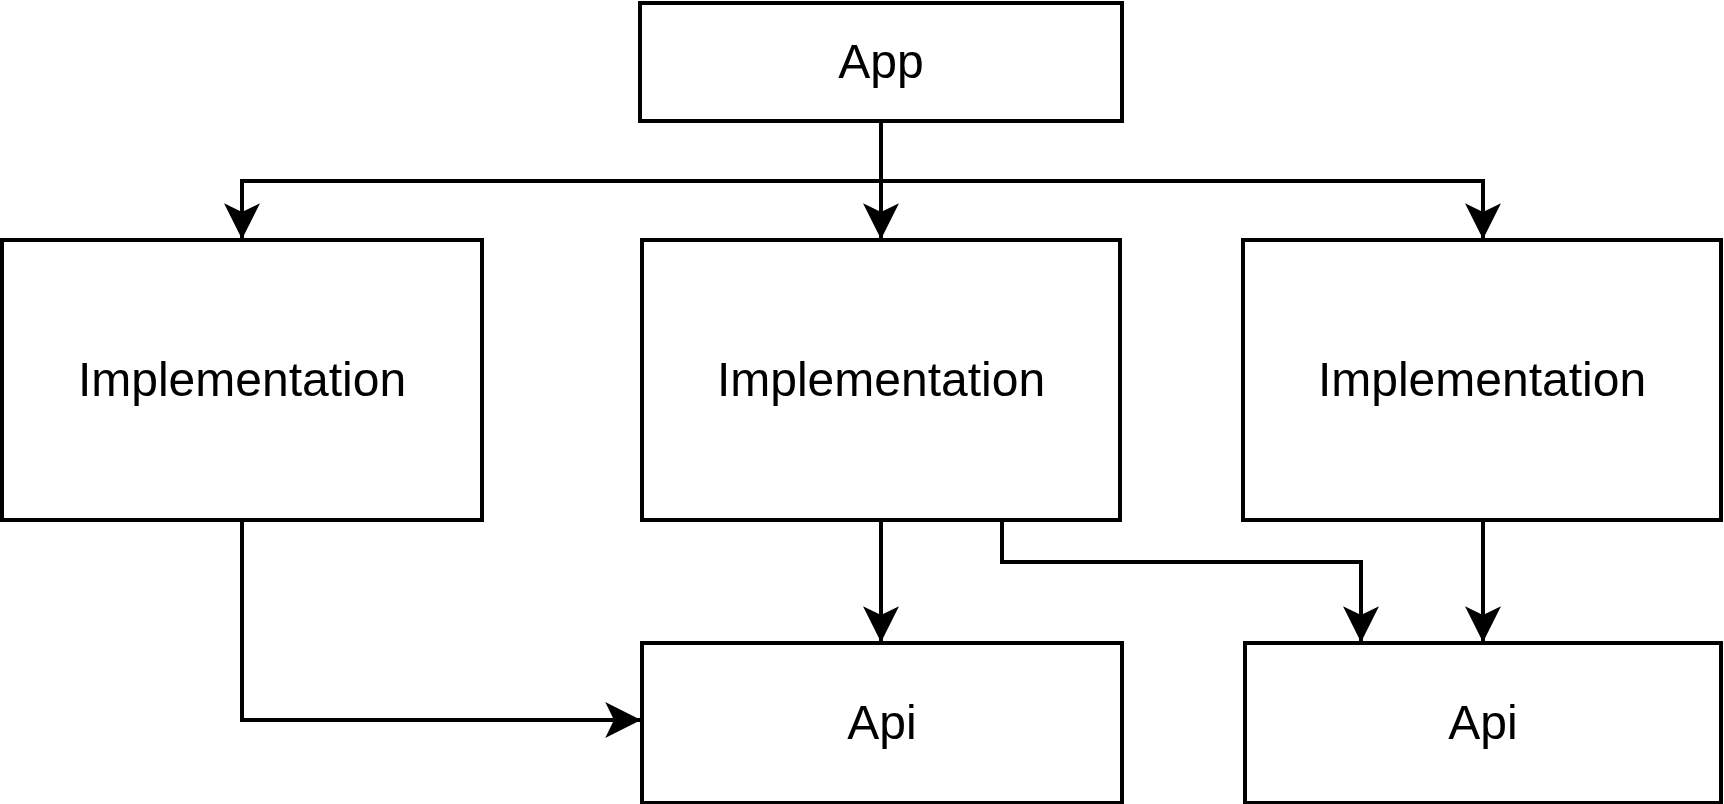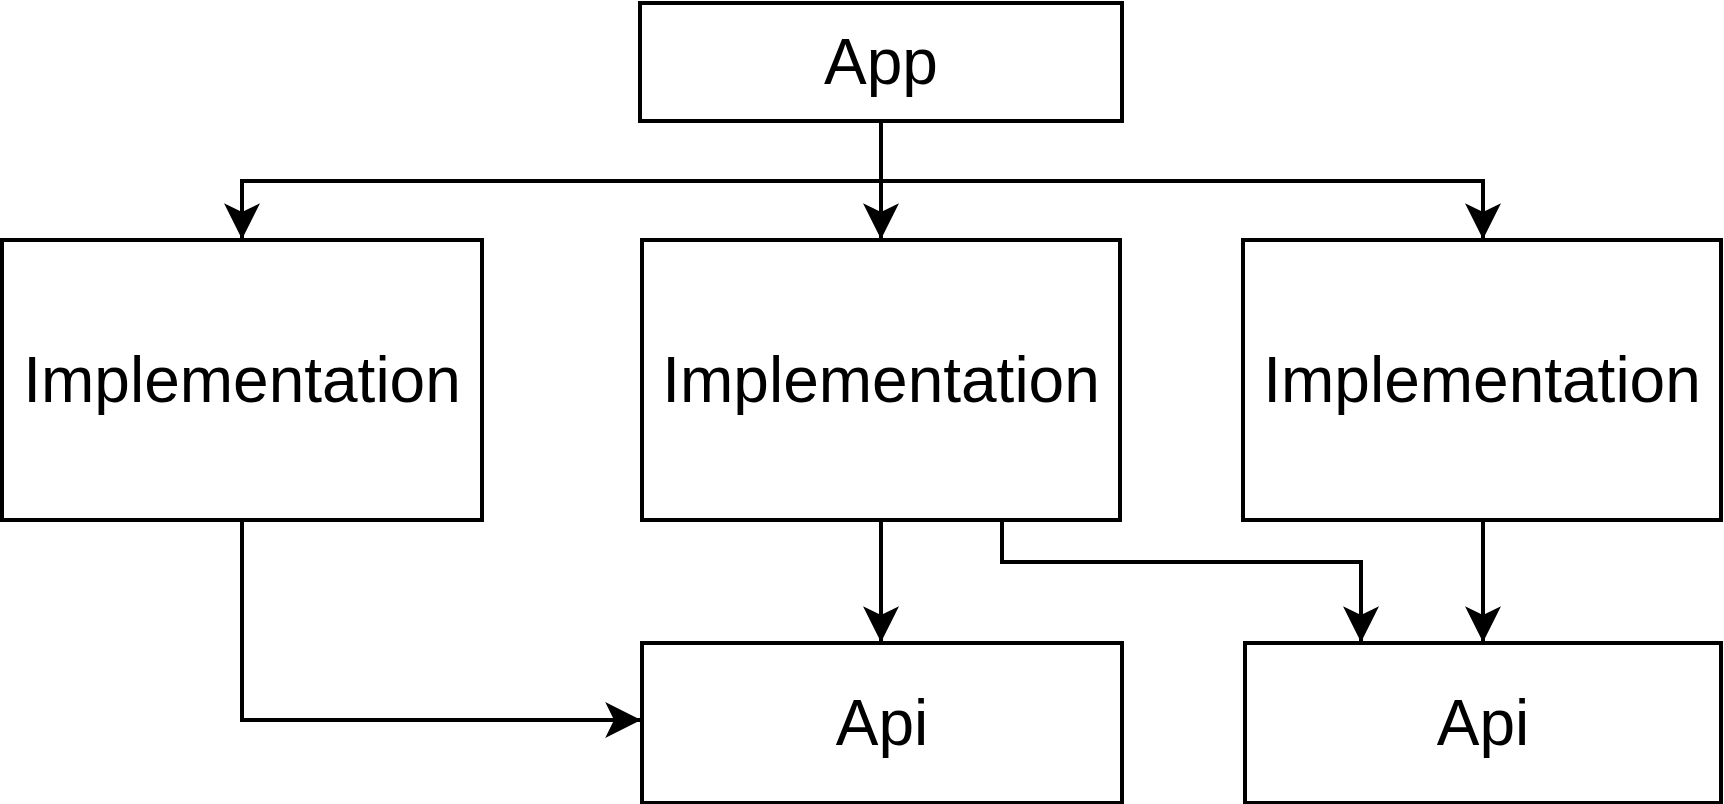--- a/index.html
+++ b/index.html
@@ -27,21 +27,21 @@
     position: absolute;
     box-sizing: border-box;
     background: #ffffff;
     border: 4px solid #000000;
     display: flex;
     align-items: center;
     justify-content: center;
   }
   .node .label {
     color: #000000;
-    font-size: 64px;
+    font-size: 48px;
     line-height: 1.1;
     white-space: nowrap;
   }
   
   .node-app   { left: 638px;  top: 1px;   width: 486px; height: 122px; }
   .node-impl1 { left: 0px;    top: 238px; width: 484px; height: 284px; }
   .node-impl2 { left: 640px;  top: 238px; width: 482px; height: 284px; }
   .node-impl3 { left: 1241px; top: 238px; width: 482px; height: 284px; }
   .node-api1  { left: 640px;  top: 641px; width: 484px; height: 164px; }
   .node-api2  { left: 1243px; top: 641px; width: 480px; height: 164px; }

